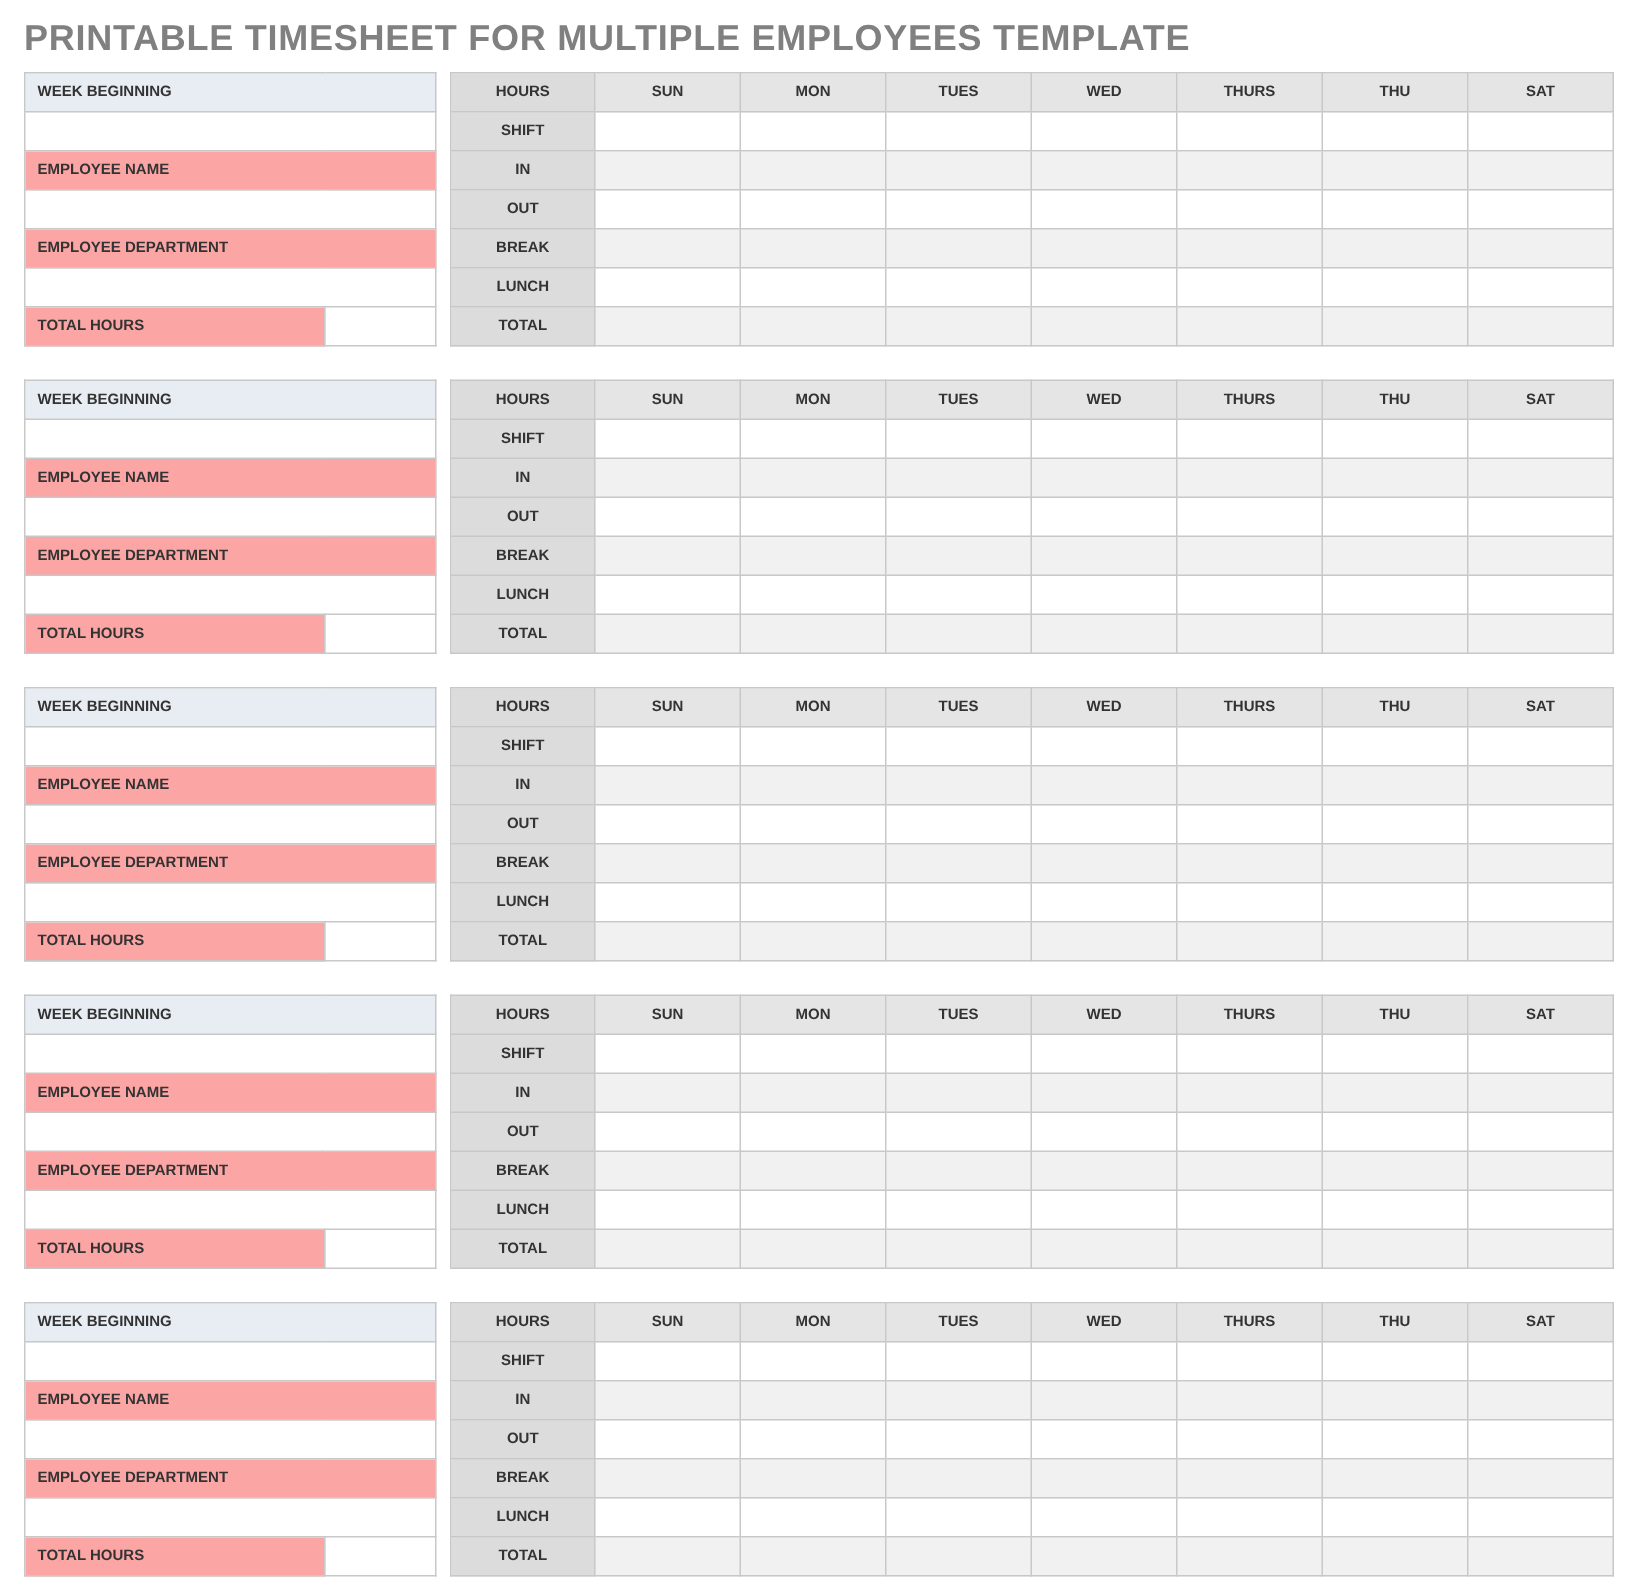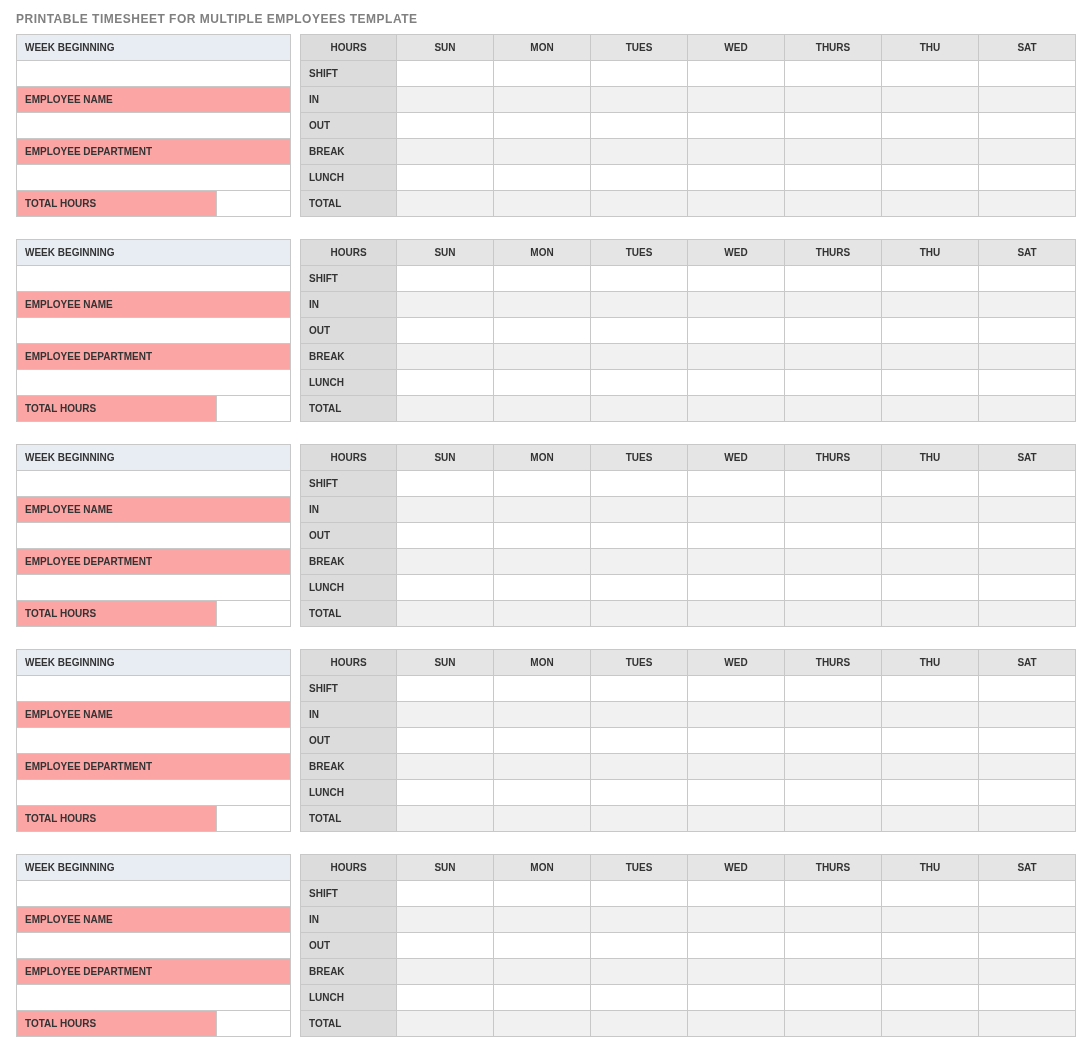--- a/index.html
+++ b/index.html
@@ -3,21 +3,21 @@
 <meta charset="utf-8">
 <style>
   * { box-sizing: border-box; margin: 0; padding: 0; }
   body {
     font-family: Arial, Helvetica, sans-serif;
     background: #fff;
     padding: 12px 16px;
     width: 1088px;
   }
   h1 {
-    font-size: 12px;
+    font-size: 24px;
     font-weight: bold;
     color: #808080;
     letter-spacing: 0.5px;
     margin-bottom: 8px;
   }
   .block {
     margin-bottom: 22px;
   }
   table {
     border-collapse: collapse;
@@ -41,20 +41,21 @@
     background: #dcdcdc;
     text-align: center;
     margin-top: 24px;
   }
   .day-hdr {
     background: #e5e5e5;
     text-align: center;
   }
   .row-label {
     background: #dcdcdc;
+    text-align: center;
   }
   .white {
     background: #fff;
   }
   .gray {
     background: #f1f1f1;
   }
   .blue-left {
     background: #fca5a5;
   }

